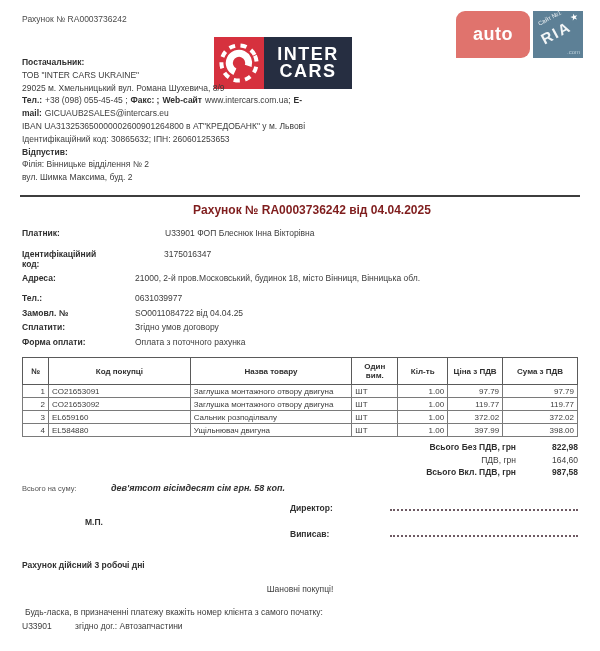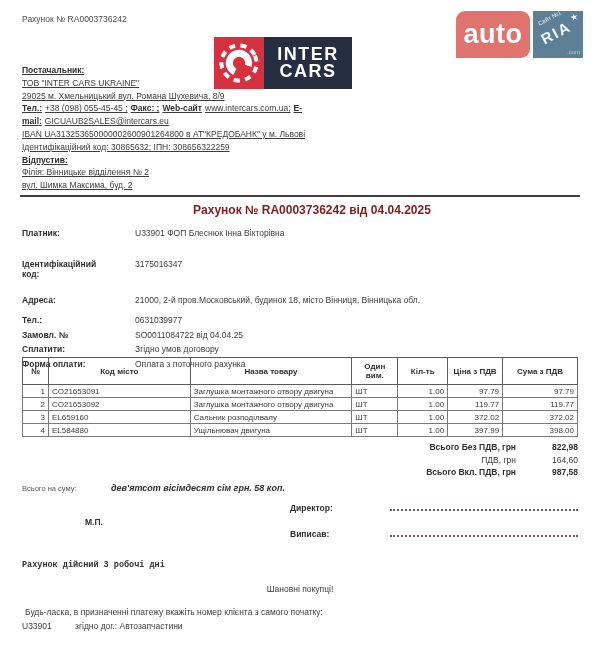--- a/index.html
+++ b/index.html
@@ -4,51 +4,51 @@
 <style>
   * { margin:0; padding:0; box-sizing:border-box; }
   body { background:#ffffff; font-family:"Liberation Sans", sans-serif; color:#3c3c3c; }
   .page { position:relative; width:600px; height:651px; background:#ffffff; overflow:hidden; font-size:8.5px; }
 
   .doc-num { position:absolute; top:14px; left:22px; font-size:8.5px; color:#4a4a4a; }
 
   
   .ria-logo { position:absolute; top:11px; left:456px; display:flex; height:47px; }
   .ria-auto { width:74px; background:#e0736d; border-radius:9px 9px 9px 0; color:#fff;
-              display:flex; align-items:center; justify-content:center; font-size:27px; font-weight:bold; letter-spacing:0.5px; }
+              display:flex; align-items:center; justify-content:center; font-size:18px; font-weight:bold; letter-spacing:0.5px; }
   .ria-box { width:50px; margin-left:3px; background:#5d8096; position:relative; color:#fff; overflow:hidden; }
   .ria-tag { position:absolute; top:4px; left:4px; font-size:6px; transform:rotate(-28deg); opacity:0.9; white-space:nowrap; }
   .ria-star { position:absolute; top:1px; right:5px; font-size:9px; transform:rotate(-15deg); }
   .ria-word { position:absolute; top:13px; left:7px; font-size:15px; font-weight:bold; letter-spacing:2px;
               transform:rotate(-28deg); opacity:0.92; }
   .ria-tld { position:absolute; bottom:3px; right:3px; font-size:6px; color:#b9cdd8; }
 
   
   .ic-logo { position:absolute; top:37px; left:214px; display:flex; height:52px;border-radius:14px; }
   .ic-red { width:50px; display:flex; align-items:center; justify-content:center; }
   .ic-navy { width:88px; color:#fff; display:flex; flex-direction:column; align-items:center; justify-content:center;
              font-weight:bold; font-size:18px; line-height:0.92; letter-spacing:1.5px; font-family:"Liberation Sans", sans-serif; }
 
-  .supplier { position:absolute; top:64px; left:22px; width:420px; line-height:12.8px;text-decoration:underline; }
+  .supplier { position:absolute; top:56px; left:22px; width:420px; line-height:12.8px; }
   b { color:#2f2f2f; }
   .seg { margin-right:3px; }
 
   .tax-status { position:absolute; top:179px; left:0; width:100%; text-align:center; }
 
   .rule { position:absolute; top:195px; left:20px; width:560px; border-top:2px solid #3e3e3e; }
 
   .title { position:absolute; top:203px; left:12px; width:100%; text-align:center;
            font-size:12px; font-weight:bold; color:#7f1d1d; }
 
   .payer { position:absolute; top:228px; left:22px; width:556px; }
   .frow { display:flex; align-items:flex-start; }
   .flabel { width:113px; font-weight:bold; color:#2f2f2f; flex-shrink:0; }
   .fvalue { flex:1; }
-  .fr-name   { margin-bottom:21px; }
-  .fr-idcode { margin-bottom:16px; }
+  .fr-name   { margin-bottom:11px;gap:30px; }
+  .fr-idcode { margin-bottom:4px;gap:29px; }
   .fr-idcode .flabel { width:90px; margin-right:23px; }
   .fr-addr   { margin-bottom:10px; }
   .fr-phone, .fr-order, .fr-pay { margin-bottom:4.5px; }
 
   .goods { position:absolute; top:357px; left:22px; width:556px; border-collapse:collapse; font-size:8px; }
   .goods th { border:1px solid #5a5a5a; font-weight:bold; color:#2f2f2f; text-align:center; padding:3px 2px; height:27px; }
   .goods td { border:1px solid #7a7a7a; padding:1.5px 3px; height:11px; }
   .goods .num { text-align:right; }
   .goods .ctr { text-align:left; }
 
@@ -61,21 +61,21 @@
   .sumwords { position:absolute; top:483px; left:22px; display:flex; }
   .sw-label { font-size:7.5px; color:#555; width:89px; padding-top:1px; }
   .sw-value { font-size:9px; font-weight:bold; font-style:italic; color:#2f2f2f; }
 
   .signs { position:absolute; top:503px; left:290px; width:288px; }
   .srow { display:flex; align-items:flex-end; margin-bottom:16px; }
   .slabel { width:100px; font-weight:bold; color:#2f2f2f; }
   .sdots { flex:1; border-bottom:2px dotted #6e5a63; margin-bottom:2px; }
   .stamp { position:absolute; top:517px; left:85px; font-weight:bold; color:#2f2f2f; }
 
-  .validity { position:absolute; top:560px; left:22px; font-weight:bold; color:#2f2f2f;font-family:Liberation Mono, monospace; }
+  .validity { position:absolute; top:560px; left:22px; font-weight:bold; color:#2f2f2f; }
   .greeting { position:absolute; top:584px; left:0; width:100%; text-align:center; }
   .note { position:absolute; top:607px; left:25px; }
   .client-line { position:absolute; top:621px; left:22px; display:flex; }
   .client-code { width:53px; }
 </style>
 </head>
 <body>
 
 <div class="page">
 
@@ -105,21 +105,21 @@
   </div>
 
   <div class="supplier">
     <div><b>Постачальник:</b></div>
     <div>ТОВ "INTER CARS UKRAINE"</div>
     <div>29025 м. Хмельницький вул. Романа Шухевича, 8/9</div>
     <div>
       <b class="seg">Тел.:</b><span class="seg">+38 (098) 055-45-45 ;</span><b class="seg">Факс: ;</b><b class="seg">Web-сайт</b><span class="seg">www.intercars.com.ua;</span><b class="seg">E-mail:</b><span>GICUAUB2SALES@intercars.eu</span>
     </div>
     <div>IBAN UA313253650000002600901264800  в АТ"КРЕДОБАНК" у м. Львові</div>
-    <div>Ідентифікаційний код: 30865632; ІПН: 308656322259</div>
+    <div>Ідентифікаційний код: 30865632; ІПН: 260601253653</div>
     <div><b>Відпустив:</b></div>
     <div>Філія: Вінницьке відділення № 2</div>
     <div>вул. Шимка Максима, буд. 2</div>
   </div>
 
 
   <div class="rule"></div>
 
   <div class="title">Рахунок № RA0003736242 від 04.04.2025</div>
 
@@ -160,21 +160,21 @@
         <col style="width:142px">
         <col style="width:162px">
         <col style="width:46px">
       <col style="width:50px">
         <col style="width:55px">
         <col style="width:75px">
     </colgroup>
     <thead>
       <tr>
         <th>№</th>
-        <th>Код місто</th>
+        <th>Код покупці</th>
         <th>Назва товару</th>
         <th>Один вим.</th>
         <th>Кіл-ть</th>
         <th>Ціна з ПДВ</th>
         <th>Сума з ПДВ</th>
       </tr>
     </thead>
     <tbody>
       <tr>
         <td class="num">1</td>

